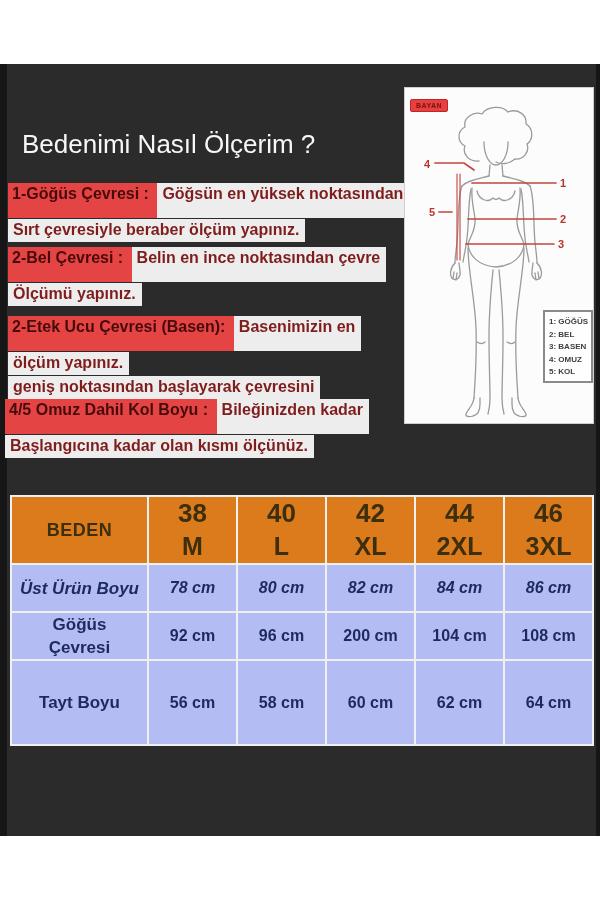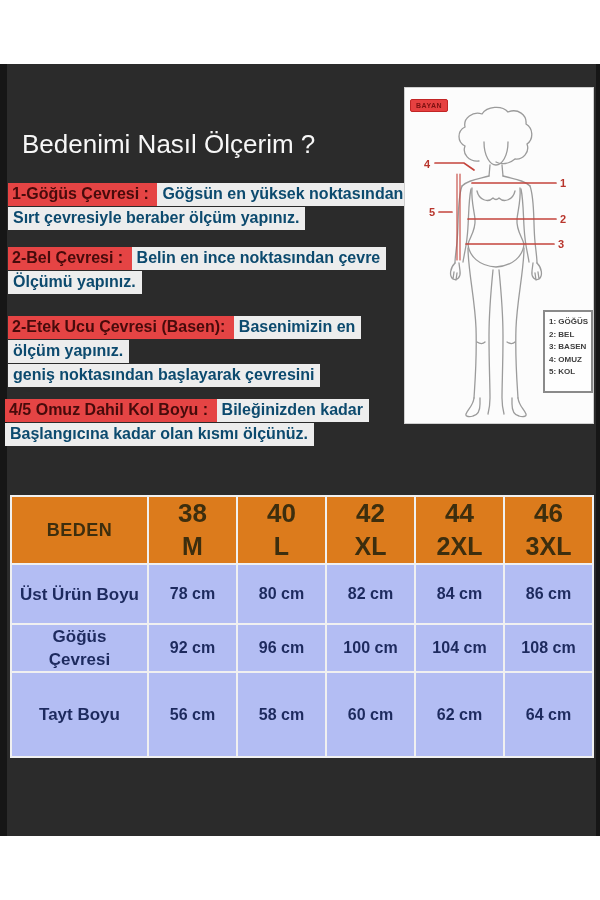--- a/index.html
+++ b/index.html
@@ -17,40 +17,40 @@
 
   .page-title {
     position:absolute; left:22px; top:129px;
     font-size:26px; font-weight:normal; color:#f7f7f7; letter-spacing:0px;
   }
 
   .ins-block { position:absolute; left:8px; }
   .ins-line  { display:flex; width:fit-content; margin-bottom:1px; }
   .hl-red {
     background:#e54444; color:#470b0b; font-weight:bold; font-size:16px;
-    line-height:20px; padding:1px 4px 2px 4px; white-space:pre;
+    line-height:20px; padding:1px 4px 14px 4px; white-space:pre;
   }
   .hl-white {
-    background:#ededed; color:#0c4a6e; font-weight:bold; font-size:16px;
+    background:#ededed; color:#7f1d1d; font-weight:bold; font-size:16px;
     line-height:20px; padding:1px 6px 2px 5px; white-space:pre;
   }
 
   
   .diagram-box {
     position:absolute; left:404px; top:87px; width:190px; height:337px;
     background:#fcfcfc; border:1px solid #cfcfcf; box-sizing:border-box;
   }
   .bayan-badge {
     position:absolute; left:5px; top:11px;
     background:#e64040; border:1px solid #c22525; border-radius:2px;
     color:#7c1010; font-size:7px; font-weight:bold; letter-spacing:.5px;
     padding:2px 5px 2px 5px;
   }
   .legend-box {
-    position:absolute; left:138px; top:222px; width:50px; height:83px;
+    position:absolute; left:138px; top:222px; width:50px; height:73px;
     background:#fefefe; border:2px solid #8a8a8a; box-sizing:border-box;
     padding:4px 0 0 4px;
   }
   .legend-item {
     font-size:8px; font-weight:bold; color:#3e3e3e; line-height:12.6px; white-space:nowrap;
   }
 
   
   .size-table {
     position:absolute; left:10px; top:495px; width:582px;
@@ -58,21 +58,21 @@
   }
   .size-table th, .size-table td {
     border:2px solid #f0f0f0; text-align:center; vertical-align:middle;
     font-weight:bold; padding:0;
   }
   .size-table tr.head  { height:59px; }
   .size-table tr.head th { background:#dc7b1c; color:#3d2e0e; }
   .size-table th.corner { font-size:18px; letter-spacing:.5px; }
   .size-table .num { display:block; font-size:26px; line-height:33px; }
   .size-table .sz  { display:block; font-size:25px; line-height:33px; }
-  .size-table tr.r1 { height:60px; }
+  .size-table tr.r1 { height:48px;font-style:italic; }
   .size-table tr.r2 { height:41px; }
   .size-table tr.r3 { height:85px; }
   .size-table tr.r4 { height:66px; }
   .size-table td { background:#b3bdf3; color:#1d2a5e; font-size:16px; }
   .size-table td.lbl { font-size:17px; padding:0 8px; line-height:23px; }
 </style>
 </head>
 <body>
 
 <div class="canvas">
@@ -228,21 +228,21 @@
         <td>78 cm</td>
         <td>80 cm</td>
         <td>82 cm</td>
         <td>84 cm</td>
         <td>86 cm</td>
       </tr>
       <tr class="r2">
         <td class="lbl">Göğüs Çevresi</td>
         <td>92 cm</td>
         <td>96 cm</td>
-        <td>100 cm</td>
+        <td>200 cm</td>
         <td>104 cm</td>
         <td>108 cm</td>
       </tr>
       <tr class="r3">
         <td class="lbl">Tayt Boyu</td>
         <td>56 cm</td>
         <td>58 cm</td>
         <td>60 cm</td>
         <td>62 cm</td>
         <td>64 cm</td>

